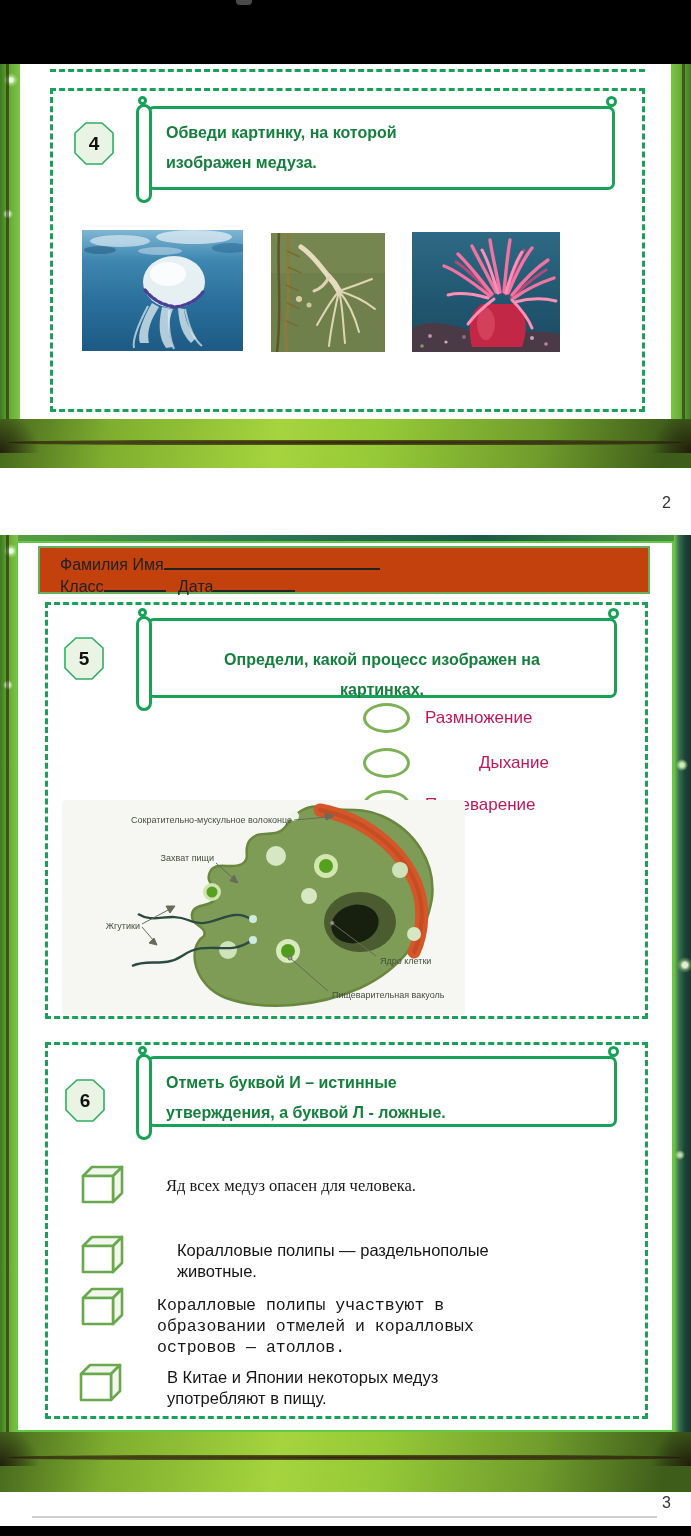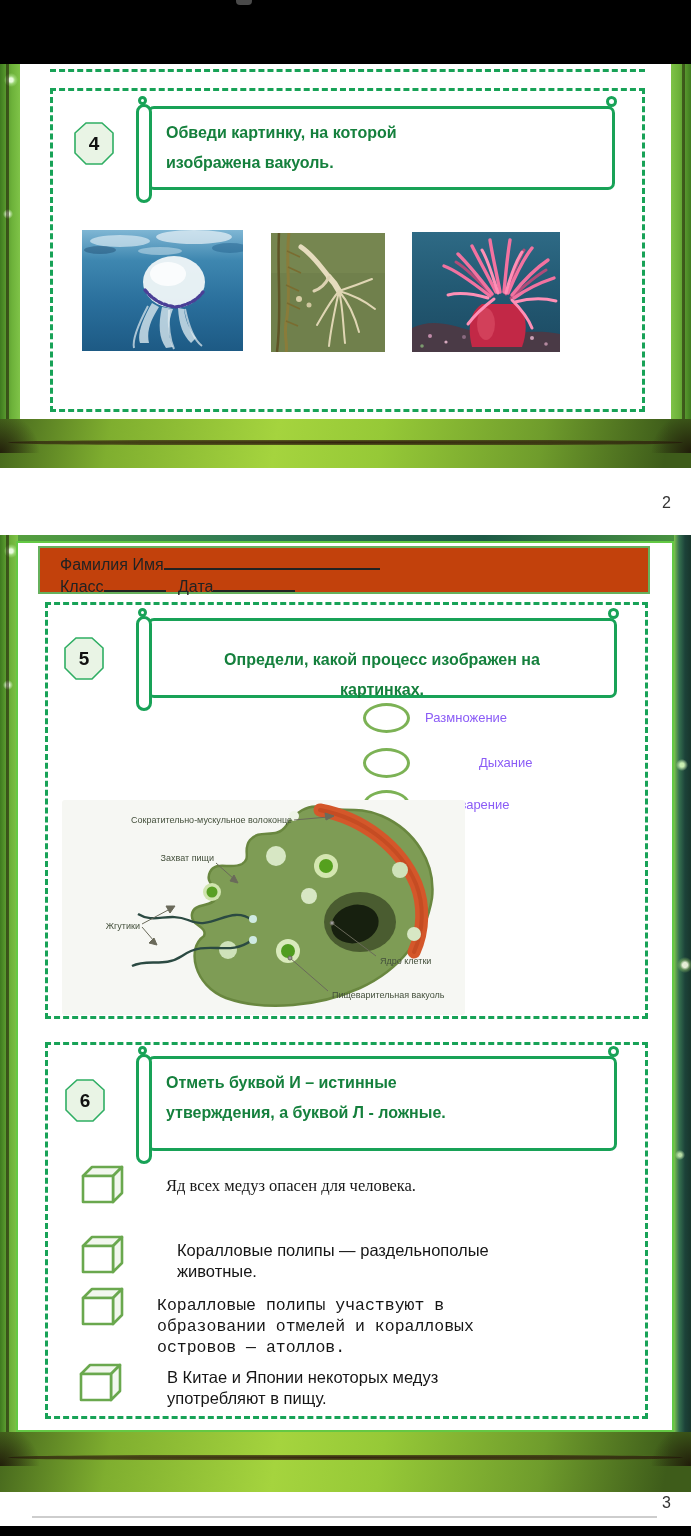--- a/index.html
+++ b/index.html
@@ -50,21 +50,21 @@
   .banner-title{font-weight:bold;font-size:16px;line-height:30px;color:#15803d;}
 
   
   .badge{width:42px;height:45px;}
   .badge svg{position:absolute;left:0;top:0;}
   .badge span{position:absolute;left:0;top:0;width:100%;height:100%;display:flex;
       align-items:center;justify-content:center;font-weight:bold;font-size:19px;color:#111;}
 
   
   .oval{border:3px solid #7cb255;border-radius:50%;background:#fff;}
-  .opt-label{font-size:13px;line-height:30px;color:#8b5cf6;}
+  .opt-label{font-size:17px;line-height:30px;color:#be185d;}
   .stmt{font-size:16.5px;line-height:21px;color:#161616;}
 
   
   .name-box{border:2px solid #66b05c;background:#c2410c;font-size:16px;color:#222;}
   .fill-line{display:inline-block;border-bottom:2px solid #222;height:14px;vertical-align:baseline;}
 
   .page-num{font-size:16px;color:#333;text-align:right;}
   .diagram-panel{background:#f6f7f3;border-radius:3px;}
   .grayline{background:#cdcdcd;}
 </style>
@@ -94,21 +94,21 @@
       </svg>
       <span>4</span>
     </div>
 
     <div class="abs banner" style="left:147px;top:42px;width:468px;height:84px;">
       <span class="roll"></span>
       <span class="curl-roll"></span>
       <span class="curl-tr"></span>
       <div class="banner-title" style="padding:9px 0 0 16px;">
         <div>Обведи картинку, на которой</div>
-        <div>изображена вакуоль.</div>
+        <div>изображен медуза.</div>
       </div>
     </div>
 
     <svg class="abs" style="left:82px;top:166px;" width="161" height="121" viewBox="0 0 161 121">
       <defs>
         <linearGradient id="sea1" x1="0" y1="0" x2="0" y2="1">
           <stop offset="0" stop-color="#7fb6d4"></stop>
             <stop offset="0.25" stop-color="#3e87b0"></stop>
           <stop offset="0.6" stop-color="#2a6f9c"></stop>
             <stop offset="1" stop-color="#1d5a84"></stop>
@@ -323,21 +323,21 @@
 
     <div class="abs dashed-box" style="left:45px;top:507px;width:603px;height:377px;"></div>
 
     <div class="abs badge" style="left:64px;top:543px;">
       <svg width="42" height="45" viewBox="0 0 42 45">
         <polygon points="13,2 29,2 40,12 40,32 29,43 13,43 2,32 2,12" fill="#e9f4e5" stroke="#2fae63" stroke-width="1.6"></polygon>
       </svg>
       <span>6</span>
     </div>
 
-    <div class="abs banner" style="left:147px;top:521px;width:470px;height:95px;">
+    <div class="abs banner" style="left:147px;top:521px;width:470px;height:71px;">
       <span class="roll"></span>
       <span class="curl-roll"></span>
       <span class="curl-tr"></span>
       <div class="banner-title" style="padding:9px 0 0 16px;">
         <div>Отметь буквой И – истинные</div>
         <div>утверждения, а буквой Л - ложные.</div>
       </div>
     </div>
 
     <svg class="abs" style="left:80px;top:628px;" width="46" height="42" viewBox="0 0 46 42">

